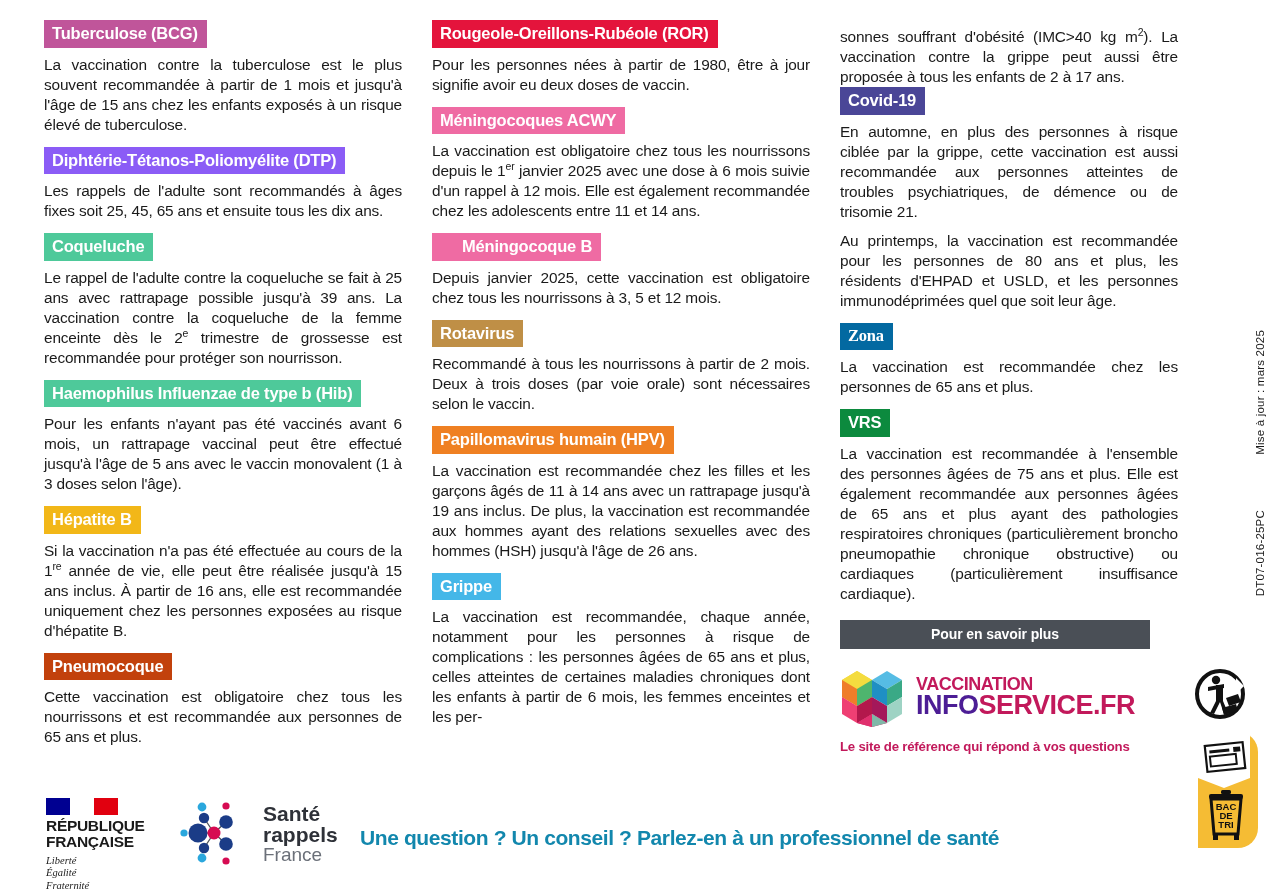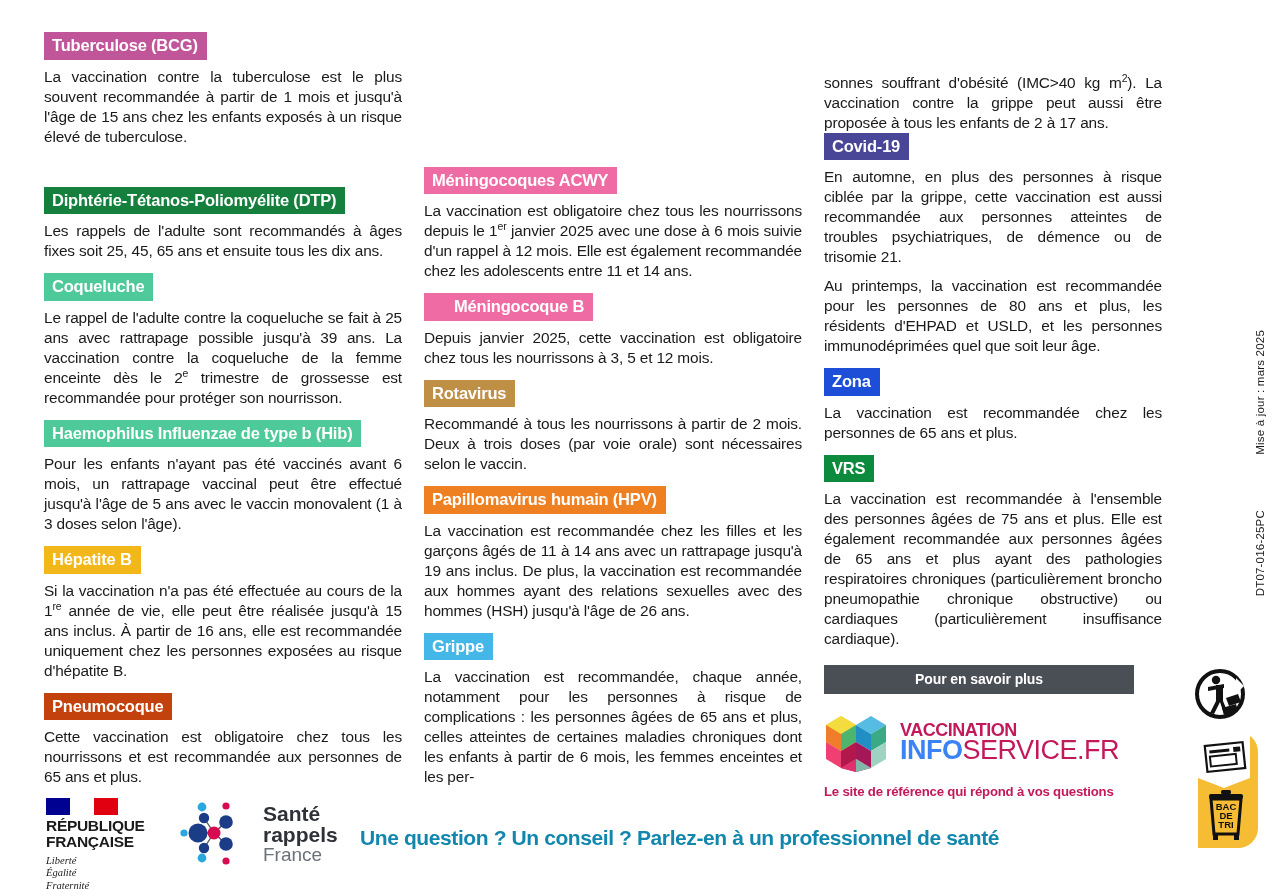--- a/index.html
+++ b/index.html
@@ -10,26 +10,25 @@
     background: #ffffff;
     font-family: "Liberation Sans", sans-serif;
     color: #1a1a1a;
     overflow: hidden;
     position: relative;
   }
 
   
   .columns {
     position: absolute;
-    top: 32px;
+    top: 20px;
     left: 44px;
     width: 1170px;
     display: flex;
-    gap: 0;
-    align-items: flex-end;
+    gap: 8px;
   }
   .col { width: 380px; padding-right: 22px; }
   .col.c2 { width: 400px; }
   .col.c3 { width: 360px; }
 
   
   .entry { margin-bottom: 12px; }
 
   .badge {
     display: inline-block;
@@ -74,22 +73,22 @@
     display: flex;
     align-items: center;
     gap: 10px;
   }
   .vis-wordmark { line-height: 0.92; }
   .vis-line1 {
     font-size: 18px; font-weight: bold; color: #c2195b;
     letter-spacing: -0.5px; display: block;
   }
   .vis-line2 { font-size: 27px; letter-spacing: -0.5px; display: block; }
-  .vis-info { font-weight: bold; color: #3b82f6; }
-  .vis-service { font-weight: normal; color: #c2195b; }
+  .vis-info { font-weight: bold; color: #4c1d95; }
+  .vis-service { font-weight: bold; color: #c2195b; }
   .vis-tagline {
     margin-top: 10px;
     color: #c2195b;
     font-weight: bold;
     font-size: 13.2px;
     letter-spacing: -0.2px;
   }
 
   
   .vert {
@@ -144,41 +143,42 @@
   .triman { position: absolute; right: 22px; top: 668px; width: 60px; height: 58px; }
   .bacdetri { position: absolute; right: 16px; top: 730px; width: 64px; height: 120px; }
 </style>
 </head>
 <body>
 
 <div class="columns">
 
   <div class="col c1" id="col1">
       <div class="entry"><div class="badge" style="background: rgb(192, 85, 154);">Tuberculose (BCG)</div><div class="body-text">La vaccination contre la tuberculose est le plus souvent recommandée à partir de 1 mois et jusqu'à l'âge de 15 ans chez les enfants exposés à un risque élevé de tuberculose.</div></div>
-      <div class="entry"><div class="badge" style="background: #15803d; margin-top: 28px;">Diphtérie-Tétanos-Poliomyélite (DTP)</div><div class="body-text">Les rappels de l'adulte sont recommandés à âges fixes soit 25, 45, 65 ans et ensuite tous les dix ans.</div></div>
+      <div class="entry"><div class="badge" style="background: #8b5cf6;">Diphtérie-Tétanos-Poliomyélite (DTP)</div><div class="body-text">Les rappels de l'adulte sont recommandés à âges fixes soit 25, 45, 65 ans et ensuite tous les dix ans.</div></div>
       <div class="entry"><div class="badge" style="background: rgb(78, 201, 154);">Coqueluche</div><div class="body-text">Le rappel de l'adulte contre la coqueluche se fait à 25 ans avec rattrapage possible jusqu'à 39 ans. La vaccination contre la coqueluche de la femme enceinte dès le 2<sup>e</sup> trimestre de grossesse est recommandée pour protéger son nourrisson.</div></div>
       <div class="entry"><div class="badge" style="background: rgb(78, 201, 154);">Haemophilus Influenzae de type b (Hib)</div><div class="body-text">Pour les enfants n'ayant pas été vaccinés avant 6 mois, un rattrapage vaccinal peut être effectué jusqu'à l'âge de 5 ans avec le vaccin monovalent (1 à 3 doses selon l'âge).</div></div>
       <div class="entry"><div class="badge" style="background: rgb(242, 183, 24);">Hépatite B</div><div class="body-text">Si la vaccination n'a pas été effectuée au cours de la 1<sup>re</sup> année de vie, elle peut être réalisée jusqu'à 15 ans inclus. À partir de 16 ans, elle est recommandée uniquement chez les personnes exposées au risque d'hépatite B.</div></div>
       <div class="entry"><div class="badge" style="background: #c2410c;">Pneumocoque</div><div class="body-text">Cette vaccination est obligatoire chez tous les nourrissons et est recommandée aux personnes de 65 ans et plus.</div></div>
     </div>
 
   <div class="col c2" id="col2">
+      <div class="entry"><div class="badge" style="background: rgb(228, 20, 60);">Rougeole-Oreillons-Rubéole (ROR)</div><div class="body-text">Pour les personnes nées à partir de 1980, être à jour signifie avoir eu deux doses de vaccin.</div></div>
       <div class="entry"><div class="badge" style="background: rgb(239, 107, 163);">Méningocoques ACWY</div><div class="body-text">La vaccination est obligatoire chez tous les nourrissons depuis le 1<sup>er</sup> janvier 2025 avec une dose à 6 mois suivie d'un rappel à 12 mois. Elle est également recommandée chez les adolescents entre 11 et 14 ans.</div></div>
       <div class="entry"><div class="badge" style="background: rgb(239, 107, 163); padding-left: 30px;">Méningocoque B</div><div class="body-text">Depuis janvier 2025, cette vaccination est obligatoire chez tous les nourrissons à 3, 5 et 12 mois.</div></div>
       <div class="entry"><div class="badge" style="background: rgb(191, 143, 70);">Rotavirus</div><div class="body-text">Recommandé à tous les nourrissons à partir de 2 mois. Deux à trois doses (par voie orale) sont nécessaires selon le vaccin.</div></div>
       <div class="entry"><div class="badge" style="background: rgb(239, 128, 34);">Papillomavirus humain (HPV)</div><div class="body-text">La vaccination est recommandée chez les filles et les garçons âgés de 11 à 14 ans avec un rattrapage jusqu'à 19 ans inclus. De plus, la vaccination est recommandée aux hommes ayant des relations sexuelles avec des hommes (HSH) jusqu'à l'âge de 26 ans.</div></div>
       <div class="entry"><div class="badge" style="background: rgb(68, 183, 232);">Grippe</div><div class="body-text">La vaccination est recommandée, chaque année, notamment pour les personnes à risque de complications : les personnes âgées de 65 ans et plus, celles atteintes de certaines maladies chroniques dont les enfants à partir de 6 mois, les femmes enceintes et les per-</div></div>
     </div>
 
   <div class="col c3">
     <div class="body-text">sonnes souffrant d'obésité (IMC&gt;40 kg m<sup>2</sup>). La vaccination contre la grippe peut aussi être proposée à tous les enfants de 2 à 17 ans.</div>
 
     <div id="col3entries">
         <div class="entry"><div class="badge" style="background: rgb(74, 70, 151);">Covid-19</div><div class="body-text">En automne, en plus des personnes à risque ciblée par la grippe, cette vaccination est aussi recommandée aux personnes atteintes de troubles psychiatriques, de démence ou de trisomie 21.</div><div class="body-text">Au printemps, la vaccination est recommandée pour les personnes de 80 ans et plus, les résidents d'EHPAD et USLD, et les personnes immunodéprimées quel que soit leur âge.</div></div>
-        <div class="entry"><div class="badge" style="background: #1d4ed8;">Zona</div><div class="body-text">La vaccination est recommandée chez les personnes de 65 ans et plus.</div></div>
+        <div class="entry"><div class="badge" style="background: #0369a1; font-family: Liberation Serif, serif;">Zona</div><div class="body-text">La vaccination est recommandée chez les personnes de 65 ans et plus.</div></div>
         <div class="entry"><div class="badge" style="background: rgb(12, 138, 62);">VRS</div><div class="body-text">La vaccination est recommandée à l'ensemble des personnes âgées de 75 ans et plus. Elle est également recommandée aux personnes âgées de 65 ans et plus ayant des pathologies respiratoires chroniques (particulièrement broncho pneumopathie chronique obstructive) ou cardiaques (particulièrement insuffisance cardiaque).</div></div>
       </div>
 
     <div class="savoir-bar">Pour en savoir plus</div>
 
     <div class="vis-logo">
       <svg width="66" height="64" viewBox="0 0 66 64">
 
         <polygon points="2,15 17,6 32,15 32,32 17,41 2,32" fill="#f2d43c"></polygon>
         <polygon points="17,6 32,15 32,32 17,41" fill="#3ba86a" opacity="0.0"></polygon>

